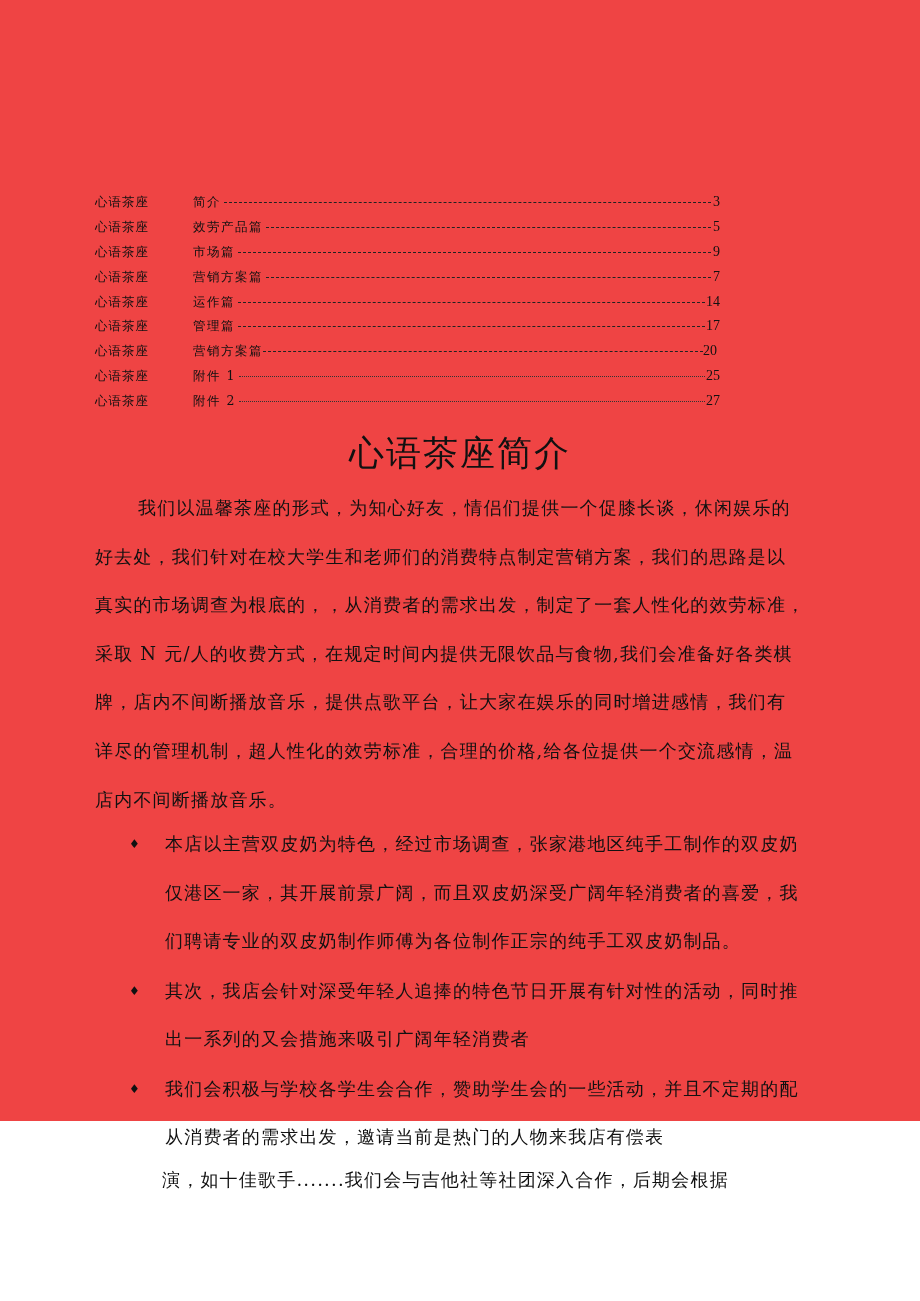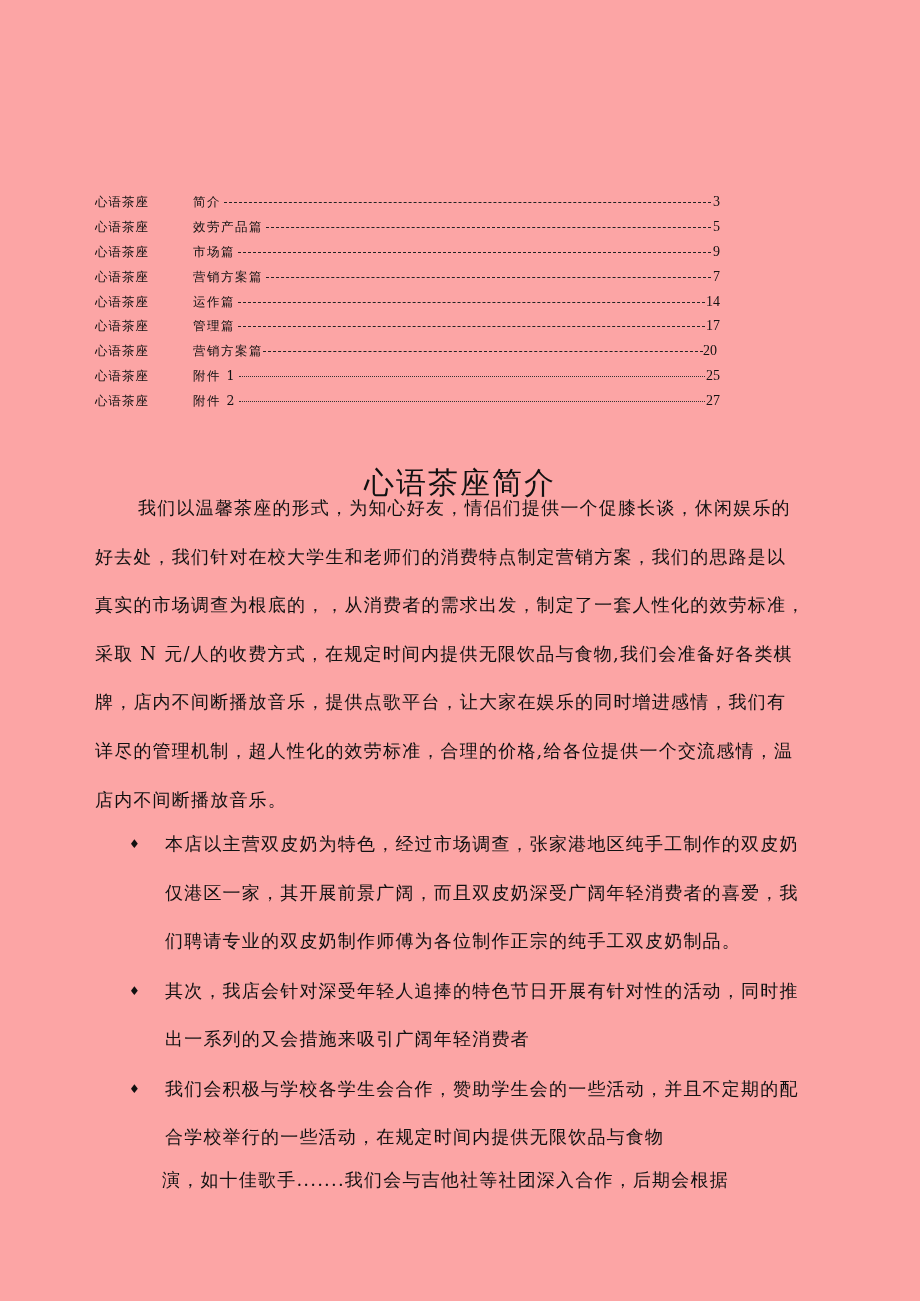--- a/index.html
+++ b/index.html
@@ -12,22 +12,22 @@
       height: 1301px;
       position: relative;
       overflow: hidden;
       color: #111111;
       font-family: "DejaVu Serif", "Liberation Serif", serif;
     }
     .page {
       position: absolute;
       left: 0; top: 0;
       width: 920px;
-      height: 1301px;
-      background: #fca5a5;
+      height: 1121px;
+      background: #ef4444;
     }
     
     .toc {
       position: absolute;
       left: 95px;
       top: 190px;
       width: 625px;
     }
     .toc-row {
       position: relative;
@@ -66,23 +66,23 @@
       text-align: right;
     }
     .toc-row.short .toc-leader { margin-right: 0; }
     .toc-row.short { width: 622px; }
 
     
     .doc-title {
       position: absolute;
       left: 0;
       width: 920px;
-      top: 440px;
+      top: 407px;
       text-align: center;
-      font-size: 30px;
+      font-size: 35px;
       line-height: 46px;
       letter-spacing: 2px;
       font-weight: normal;
     }
 
     
     .intro {
       position: absolute;
       left: 95px;
       top: 484px;
@@ -227,19 +227,19 @@
       <span class="line">们聘请专业的双皮奶制作师傅为各位制作正宗的纯手工双皮奶制品。</span>
     </li>
     <li class="bullet-item">
       <span class="bullet-mark">♦</span>
       <span class="line">其次，我店会针对深受年轻人追捧的特色节日开展有针对性的活动，同时推</span>
       <span class="line">出一系列的又会措施来吸引广阔年轻消费者</span>
     </li>
     <li class="bullet-item">
       <span class="bullet-mark">♦</span>
       <span class="line">我们会积极与学校各学生会合作，赞助学生会的一些活动，并且不定期的配</span>
-      <span class="line">合学校举行的一些活动，在规定时间内提供无限饮品与食物</span>
+      <span class="line">从消费者的需求出发，邀请当前是热门的人物来我店有偿表</span>
     </li>
   </ul>
 
   <div class="continuation">演，如十佳歌手.......我们会与吉他社等社团深入合作，后期会根据</div>
 
 </div>
 
 </body></html>

